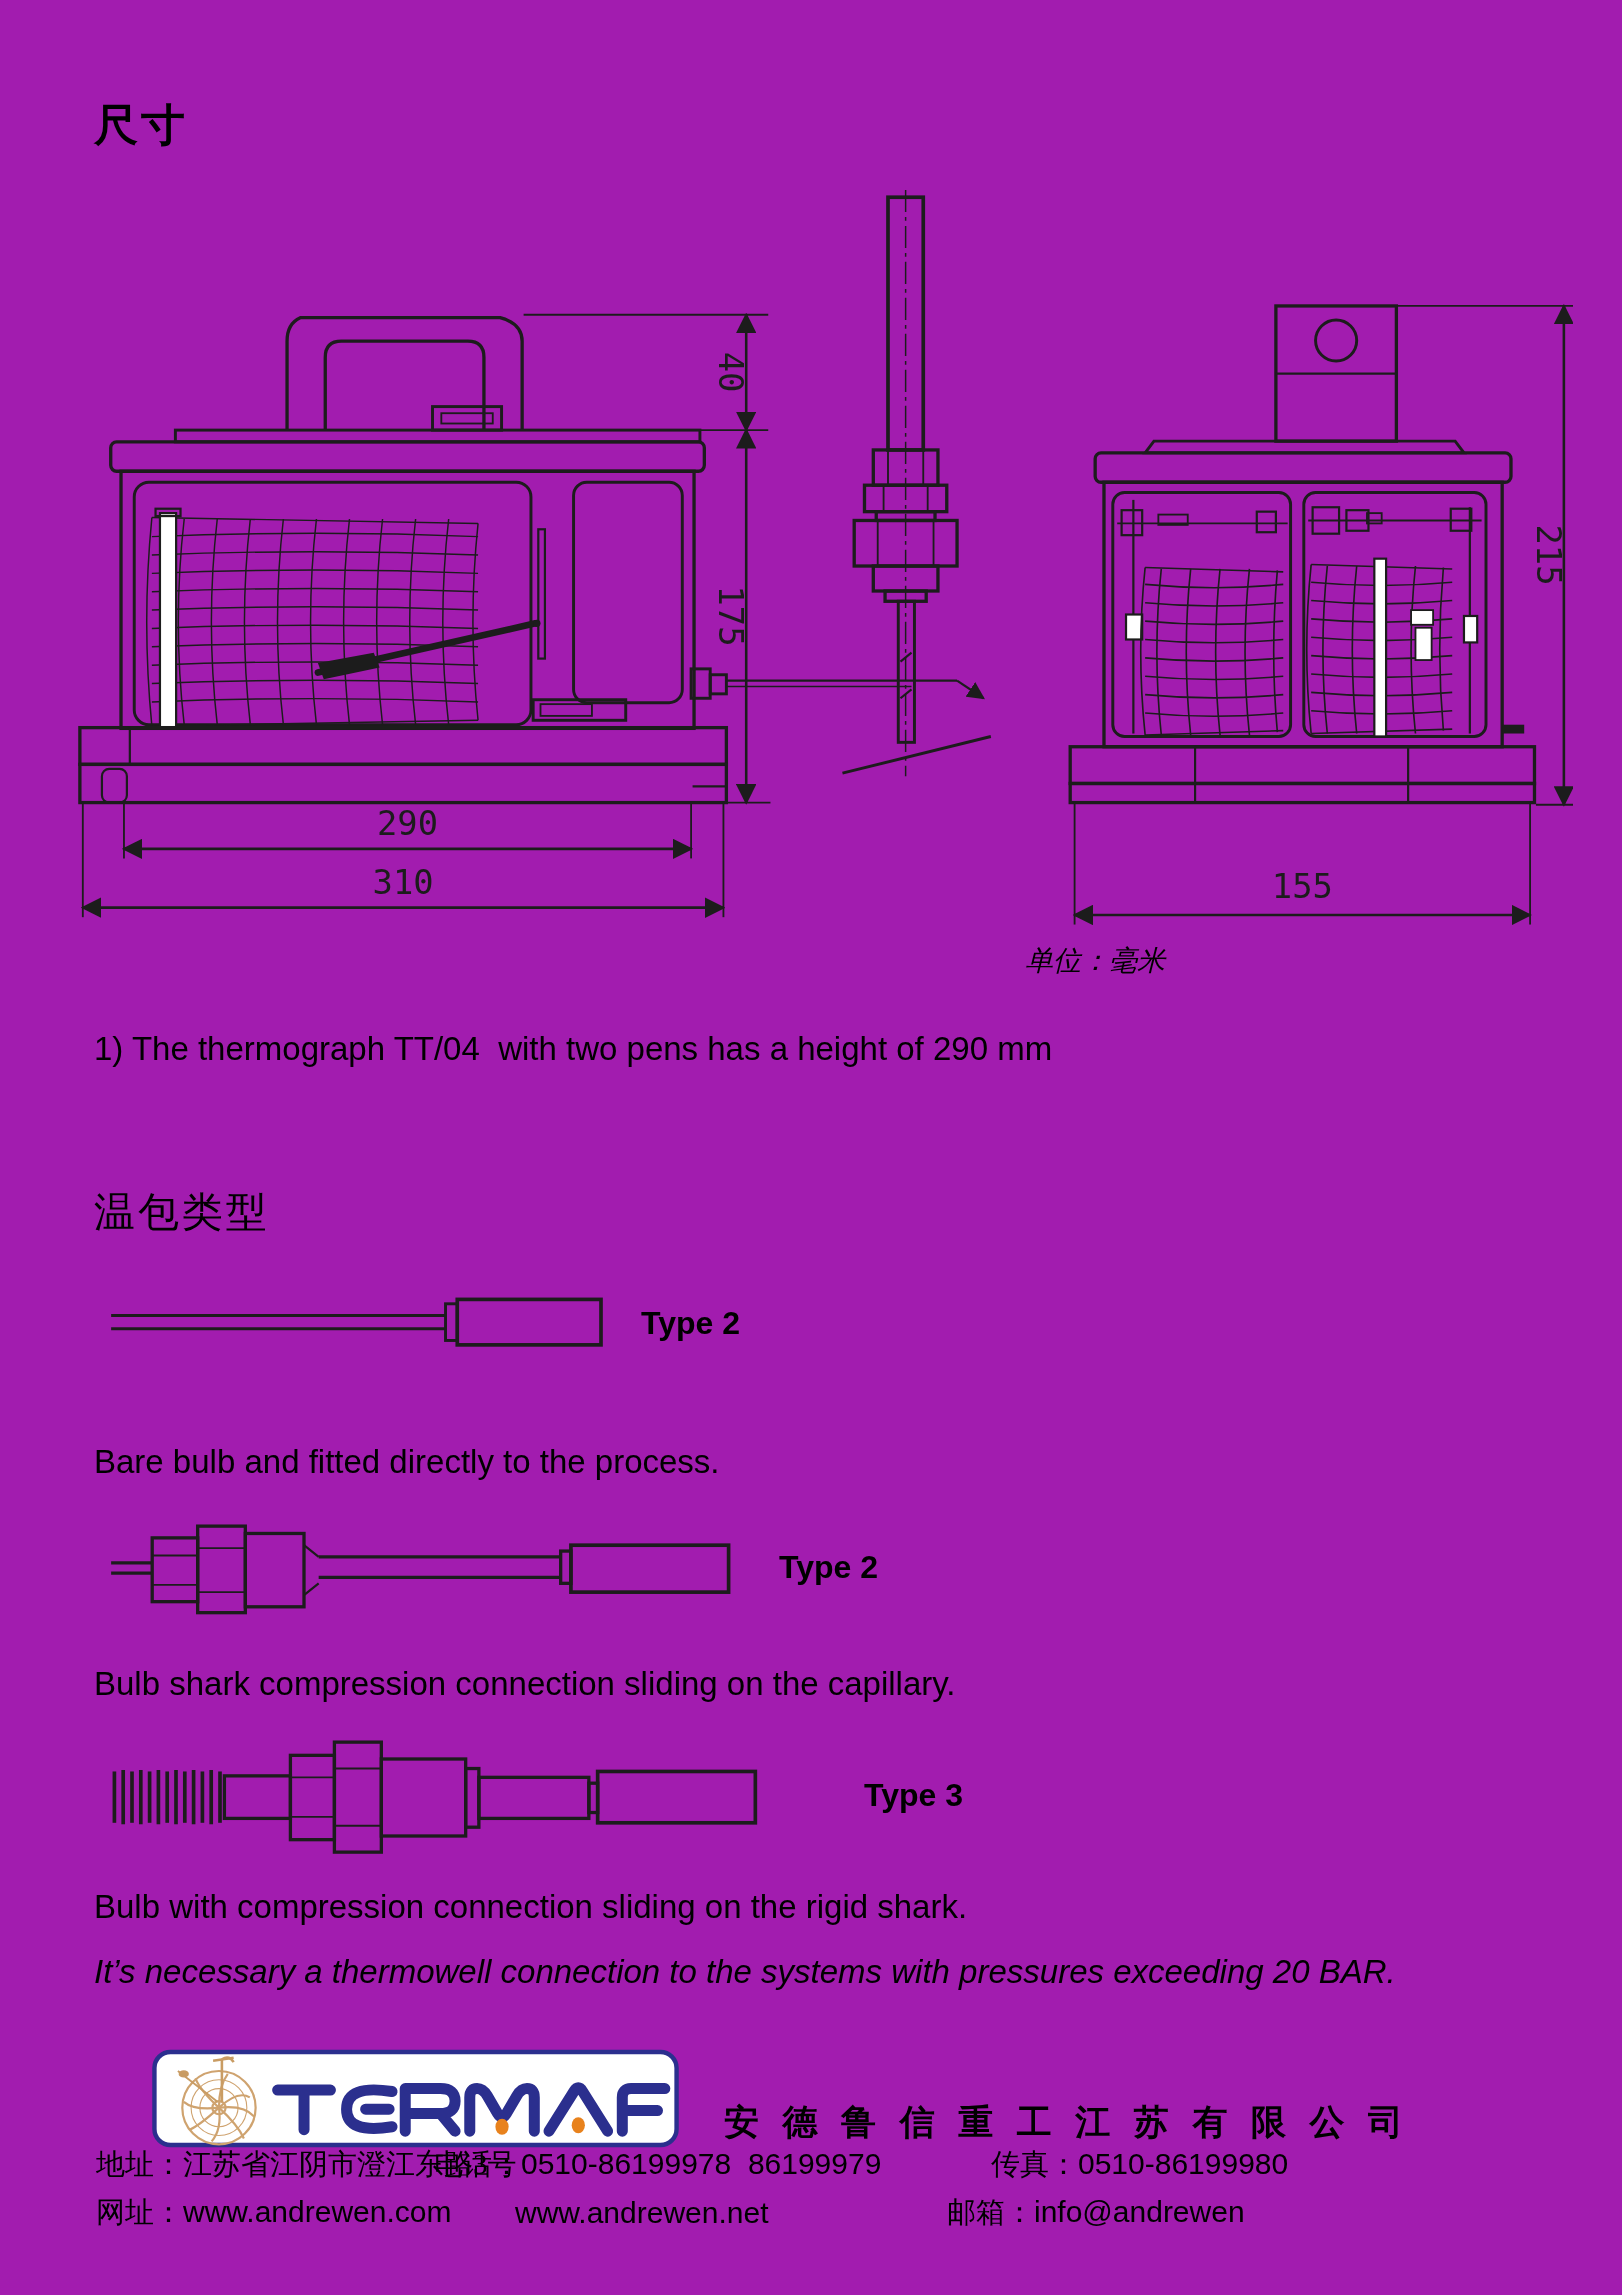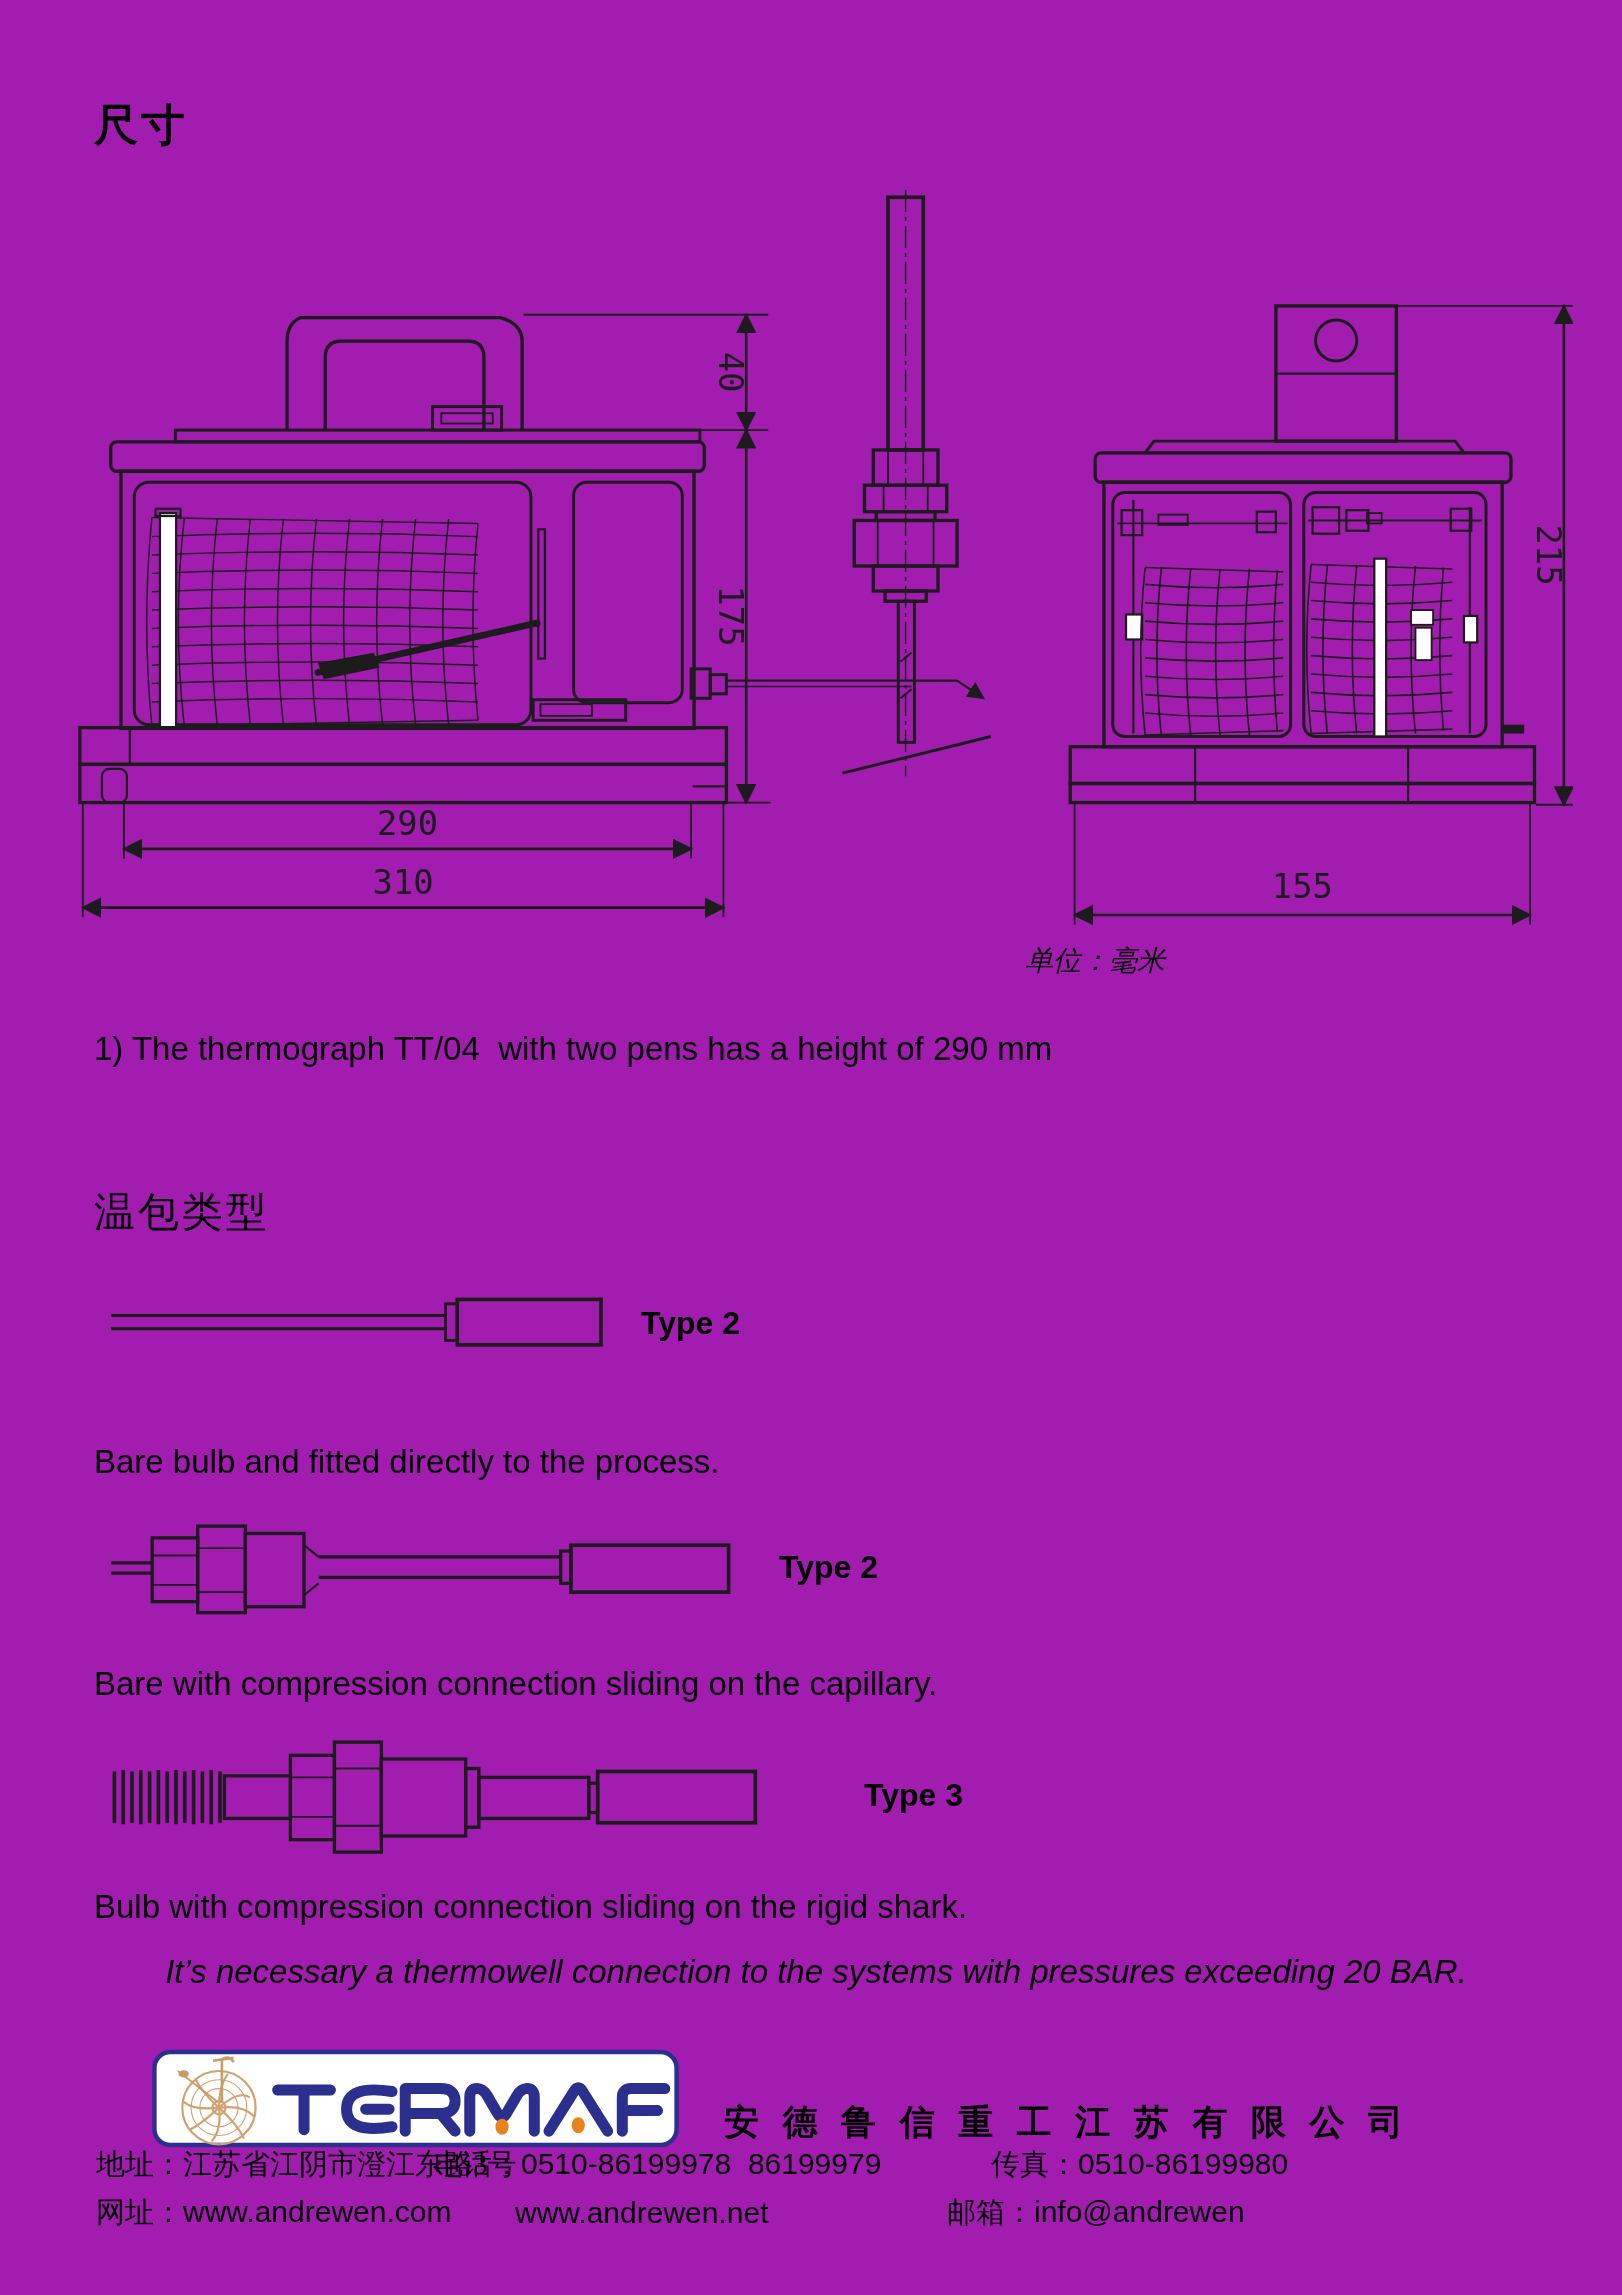--- a/index.html
+++ b/index.html
@@ -254,21 +254,21 @@
         <line x1="120" y1="112" x2="185" y2="112" stroke-width="2.5"></line>
       <rect x="185" y="32" width="80" height="100"></rect>
       <path d="M265,48 L285,64 M265,116 L285,100" stroke-width="3"></path>
       <line x1="285" y1="64" x2="615" y2="64"></line>
         <line x1="285" y1="92" x2="615" y2="92"></line>
       <rect x="615" y="56" width="14" height="44"></rect>
       <rect x="629" y="48" width="215" height="64" stroke-width="5"></rect>
     </g>
   </svg>
   <div class="abs type-label" style="left:779px;top:1549px;">Type 2</div>
-  <div class="abs body-text" style="left:94px;top:1663px;">Bare with compression connection sliding on the capillary.</div>
+  <div class="abs body-text" style="left:94px;top:1663px;">Bulb shark compression connection sliding on the capillary.</div>
 
   <svg class="abs" style="left:109px;top:1726px;" width="728" height="143" viewBox="0 0 990 195">
     <g stroke="#1c1c1c" fill="none" stroke-width="4.5">
 
       <g stroke-width="5">
         <line x1="6" y1="62" x2="6" y2="132"></line>
           <line x1="18" y1="60" x2="18" y2="134"></line>
         <line x1="30" y1="62" x2="30" y2="132"></line>
           <line x1="42" y1="60" x2="42" y2="134"></line>
         <line x1="54" y1="62" x2="54" y2="132"></line>
@@ -291,21 +291,21 @@
       <rect x="370" y="45" width="115" height="105"></rect>
       <rect x="485" y="58" width="18" height="80"></rect>
       <rect x="503" y="70" width="150" height="56"></rect>
       <rect x="653" y="78" width="12" height="40"></rect>
       <rect x="665" y="62" width="215" height="70" stroke-width="5"></rect>
     </g>
   </svg>
   <div class="abs type-label" style="left:864px;top:1777px;">Type 3</div>
   <div class="abs body-text" style="left:94px;top:1886px;">Bulb with compression connection sliding on the rigid shark.</div>
 
-  <div class="abs italic-note" style="left:94px;top:1944px;text-align:center;">It’s necessary a thermowell connection to the systems with pressures exceeding 20 BAR.</div>
+  <div class="abs italic-note" style="left:94px;top:1944px;">It’s necessary a thermowell connection to the systems with pressures exceeding 20 BAR.</div>
 
   <svg class="abs" style="left:151px;top:2049px;" width="529" height="99" viewBox="0 0 720 135">
     <rect x="4" y="4" width="712" height="127" rx="22" fill="#ffffff" stroke="#2b2f8e" stroke-width="6"></rect>
 
     <g stroke="#cfa36f" fill="none" stroke-width="3">
       <circle cx="92" cy="80" r="50"></circle>
       <circle cx="92" cy="80" r="38" stroke-width="1.5"></circle>
       <circle cx="92" cy="80" r="26" stroke-width="1.5"></circle>
       <circle cx="92" cy="80" r="9"></circle>
       <path d="M92,80 Q118,56 134,66"></path>

